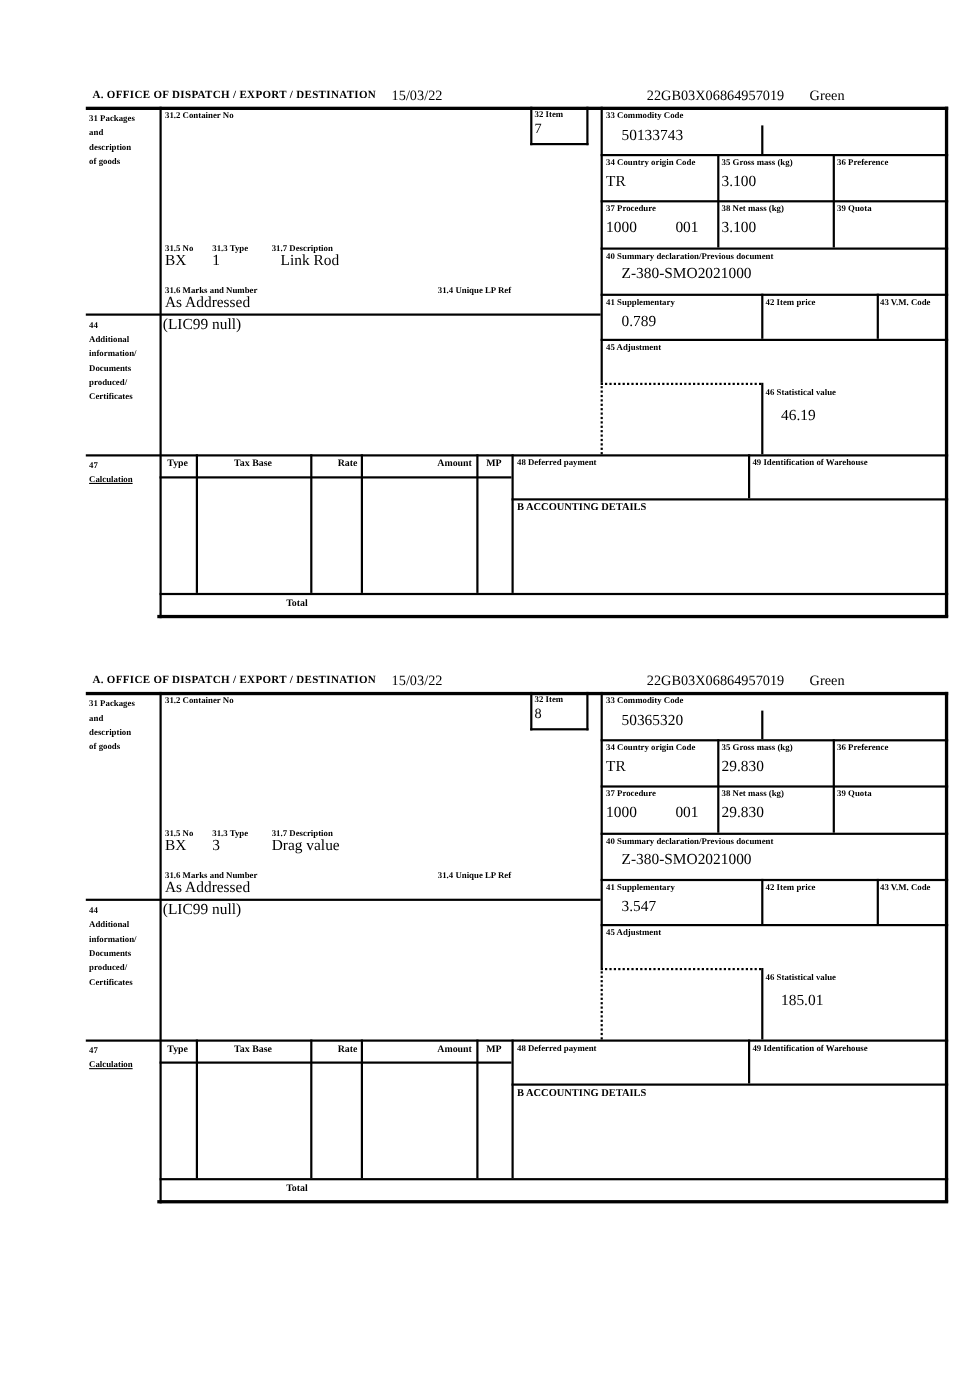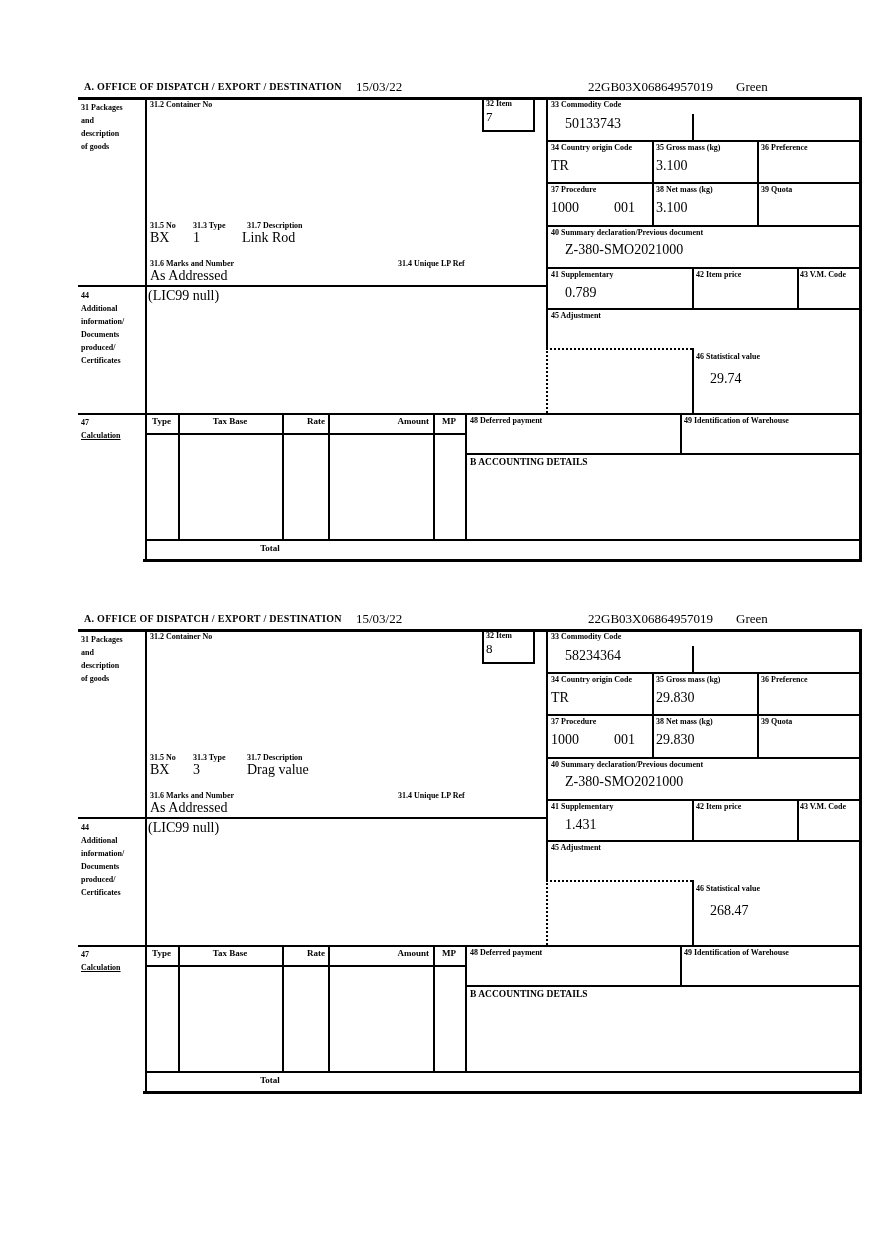--- a/index.html
+++ b/index.html
@@ -76,21 +76,21 @@
 Certificates</span>
     <span class="gut" style="left:81px;top:338px">47</span>
     <span class="gut und" style="left:81px;top:351px">Calculation</span>
 
     <span class="lab" style="left:150px;top:22px">31.2 Container No</span>
     <span class="lab" style="left:150px;top:143px">31.5 No</span>
     <span class="lab" style="left:193px;top:143px">31.3 Type</span>
     <span class="lab" style="left:247px;top:143px">31.7 Description</span>
     <span class="val" style="left:150px;top:152px">BX</span>
     <span class="val" style="left:193px;top:152px">1</span>
-    <span class="val" style="left:242px;top:152px">Link Rod</span>
+    <span class="val" style="left:255px;top:152px">Link Rod</span>
     <span class="lab" style="left:150px;top:181px">31.6 Marks and Number</span>
     <span class="lab" style="left:398px;top:181px">31.4 Unique LP Ref</span>
     <span class="val" style="left:150px;top:190px">As Addressed</span>
 
     <span class="lab" style="left:486px;top:21px">32 Item</span>
     <span class="hv" style="left:486px;top:31px">7</span>
 
     <span class="lab" style="left:551px;top:22px">33 Commodity Code</span>
     <span class="val" style="left:565px;top:38px">50133743</span>
     <span class="lab" style="left:551px;top:65px">34 Country origin Code</span>
@@ -105,21 +105,21 @@
     <span class="val" style="left:656px;top:122px">3.100</span>
     <span class="lab" style="left:761px;top:107px">39 Quota</span>
     <span class="lab" style="left:551px;top:150px">40 Summary declaration/Previous document</span>
     <span class="val" style="left:565px;top:164px">Z-380-SMO2021000</span>
     <span class="lab" style="left:551px;top:192px">41 Supplementary</span>
     <span class="val" style="left:565px;top:207px">0.789</span>
     <span class="lab" style="left:696px;top:192px">42 Item price</span>
     <span class="lab" style="left:800px;top:192px">43 V.M. Code</span>
     <span class="lab" style="left:551px;top:233px">45 Adjustment</span>
     <span class="lab" style="left:696px;top:274px">46 Statistical value</span>
-    <span class="val" style="left:710px;top:293px">29.74</span>
+    <span class="val" style="left:710px;top:293px">46.19</span>
 
     <span class="val" style="left:148px;top:210px">(LIC99 null)</span>
 
     <span class="th ctr" style="left:145px;top:338px;width:33px">Type</span>
     <span class="th ctr" style="left:180px;top:338px;width:100px">Tax Base</span>
     <span class="th rgt" style="left:282px;top:338px;width:43px">Rate</span>
     <span class="th rgt" style="left:330px;top:338px;width:99px">Amount</span>
     <span class="th ctr" style="left:433px;top:338px;width:32px">MP</span>
     <span class="th ctr" style="left:145px;top:465px;width:250px">Total</span>
 
@@ -188,41 +188,41 @@
     <span class="val" style="left:193px;top:152px">3</span>
     <span class="val" style="left:247px;top:152px">Drag value</span>
     <span class="lab" style="left:150px;top:181px">31.6 Marks and Number</span>
     <span class="lab" style="left:398px;top:181px">31.4 Unique LP Ref</span>
     <span class="val" style="left:150px;top:190px">As Addressed</span>
 
     <span class="lab" style="left:486px;top:21px">32 Item</span>
     <span class="hv" style="left:486px;top:31px">8</span>
 
     <span class="lab" style="left:551px;top:22px">33 Commodity Code</span>
-    <span class="val" style="left:565px;top:38px">58234364</span>
+    <span class="val" style="left:565px;top:38px">50365320</span>
     <span class="lab" style="left:551px;top:65px">34 Country origin Code</span>
     <span class="val" style="left:551px;top:80px">TR</span>
     <span class="lab" style="left:656px;top:65px">35 Gross mass (kg)</span>
     <span class="val" style="left:656px;top:80px">29.830</span>
     <span class="lab" style="left:761px;top:65px">36 Preference</span>
     <span class="lab" style="left:551px;top:107px">37 Procedure</span>
     <span class="val" style="left:551px;top:122px">1000</span>
     <span class="val" style="left:614px;top:122px">001</span>
     <span class="lab" style="left:656px;top:107px">38 Net mass (kg)</span>
     <span class="val" style="left:656px;top:122px">29.830</span>
     <span class="lab" style="left:761px;top:107px">39 Quota</span>
     <span class="lab" style="left:551px;top:150px">40 Summary declaration/Previous document</span>
     <span class="val" style="left:565px;top:164px">Z-380-SMO2021000</span>
     <span class="lab" style="left:551px;top:192px">41 Supplementary</span>
-    <span class="val" style="left:565px;top:207px">1.431</span>
+    <span class="val" style="left:565px;top:207px">3.547</span>
     <span class="lab" style="left:696px;top:192px">42 Item price</span>
     <span class="lab" style="left:800px;top:192px">43 V.M. Code</span>
     <span class="lab" style="left:551px;top:233px">45 Adjustment</span>
     <span class="lab" style="left:696px;top:274px">46 Statistical value</span>
-    <span class="val" style="left:710px;top:293px">268.47</span>
+    <span class="val" style="left:710px;top:293px">185.01</span>
 
     <span class="val" style="left:148px;top:210px">(LIC99 null)</span>
 
     <span class="th ctr" style="left:145px;top:338px;width:33px">Type</span>
     <span class="th ctr" style="left:180px;top:338px;width:100px">Tax Base</span>
     <span class="th rgt" style="left:282px;top:338px;width:43px">Rate</span>
     <span class="th rgt" style="left:330px;top:338px;width:99px">Amount</span>
     <span class="th ctr" style="left:433px;top:338px;width:32px">MP</span>
     <span class="th ctr" style="left:145px;top:465px;width:250px">Total</span>
 

